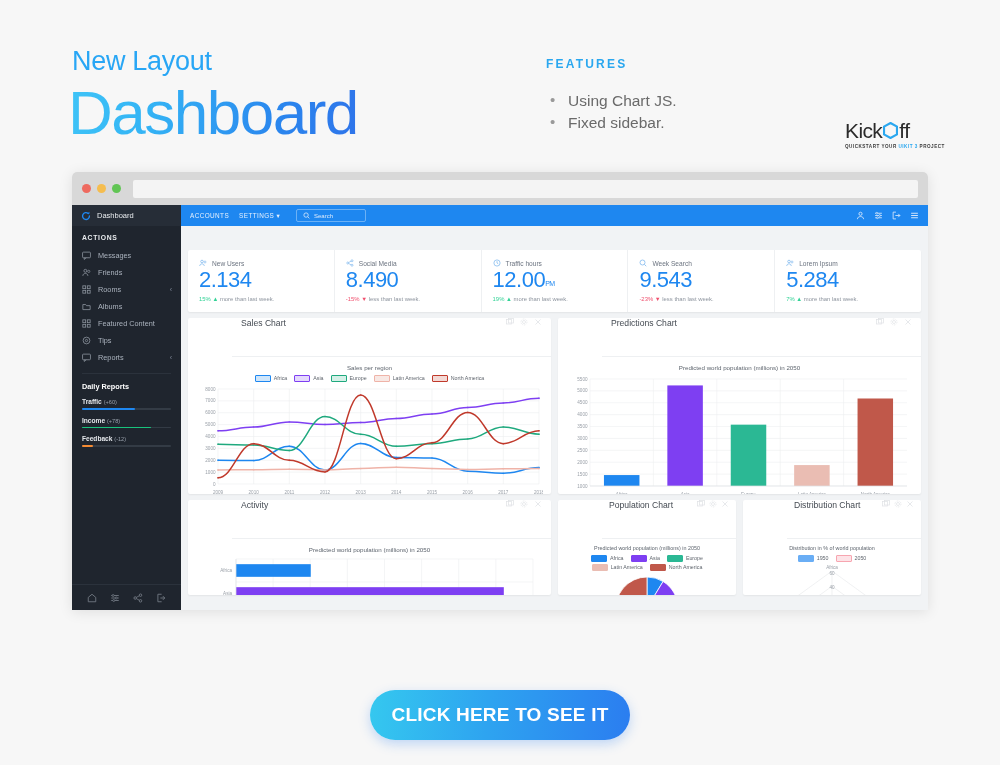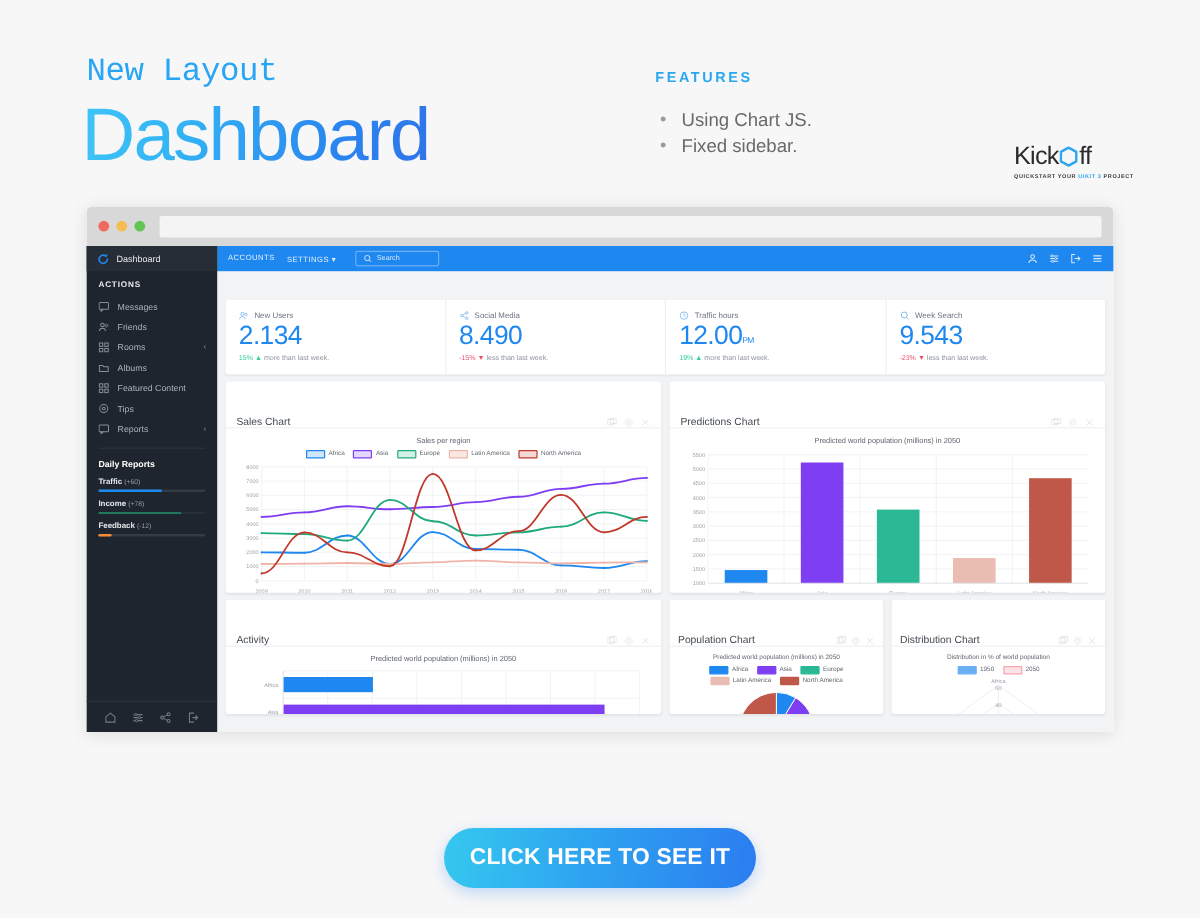--- a/index.html
+++ b/index.html
@@ -8,21 +8,21 @@
     background: #f7f7f7;
     font-family: "Liberation Sans", sans-serif;
     overflow: hidden;
     position: relative;
   }
 
   
   .hero { position: absolute; left: 0; top: 0; width: 1000px; height: 170px; }
   .hero-eyebrow {
     position: absolute; left: 72px; top: 46px;
-    font-size: 27px; color: #28a6f5; font-weight: 400; letter-spacing: -0.3px; font-family: Liberation Mono, monospace;
+    font-size: 27px; color: #28a6f5; font-weight: 400; letter-spacing: -0.3px;
   }
   .hero-title {
     position: absolute; left: 68px; top: 82px;
     font-size: 62px; font-weight: 400; letter-spacing: -1.5px; line-height: 1;
     background: linear-gradient(100deg, #3fc4f7 0%, #34b4f5 28%, #2a86ee 72%, #2f74ea 100%);
     -webkit-background-clip: text; background-clip: text;
     -webkit-text-fill-color: transparent; color: #2a86ee;
   }
   .features-head {
     position: absolute; left: 546px; top: 57px;
@@ -152,21 +152,21 @@
 
   
   .panels { flex: 1; padding: 6px 7px 0; display: flex; flex-direction: column; gap: 6px; overflow: hidden; }
   .prow { display: flex; gap: 7px; }
   .panel {
     background: #fff; border-radius: 2px; box-shadow: 0 1px 2px rgba(0,0,0,0.06);
     display: flex; flex-direction: column; overflow: hidden;
   }
   .p-head {
     height: 39px; border-bottom: 1px solid #eef0f2; display: flex;
-    align-items: flex-end; padding: 0 9px; flex-shrink: 0;
+    align-items: flex-start; padding: 0 9px; flex-shrink: 0; margin-left: 44px;
   }
   .p-title { font-size: 8.6px; color: #444a52; }
   .p-tools { margin-left: auto; display: flex; gap: 6px; align-items: center; }
   .p-tools .ico { width: 8px; height: 8px; opacity: .45; }
   .p-body { flex: 1; padding: 7px 8px 4px; position: relative; overflow: hidden; }
   .c-title { text-align: center; font-size: 6.2px; color: #5e656e; margin-bottom: 4px; }
 
   .legend { display: flex; justify-content: center; gap: 7px; flex-wrap: wrap; margin-bottom: 3px; }
   .lg { display: flex; align-items: center; gap: 3px; }
   .lg-sw { width: 16px; height: 7px; border-width: 1.4px; border-style: solid; border-radius: 1px; }
@@ -413,20 +413,32 @@
             <svg class="ico" viewBox="0 0 16 16">
                 <circle cx="7" cy="7" r="5" fill="none" stroke="#7fb8ee" stroke-width="1.6"></circle>
                 <path d="M10.8 10.8 L14.5 14.5" stroke="#7fb8ee" stroke-width="1.6"></path>
               </svg>
             <span class="stat-t">Week Search</span>
           </div>
           <div class="stat-v"><span>9.543</span><sup></sup></div>
           <div class="stat-f"><span class="down">-23%</span> <span class="down">▼</span> <span>less than last week.</span></div>
         </div>
 
+        <div class="stat">
+          <div class="stat-h">
+            <svg class="ico" viewBox="0 0 16 16">
+                <circle cx="6" cy="5" r="2.6" fill="none" stroke="#7fb8ee" stroke-width="1.5"></circle>
+                <path d="M1.5 14c0-2.8 2-4.3 4.5-4.3s4.5 1.5 4.5 4.3" fill="none" stroke="#7fb8ee" stroke-width="1.5"></path>
+                <circle cx="12" cy="6" r="2" fill="none" stroke="#7fb8ee" stroke-width="1.3"></circle>
+              </svg>
+            <span class="stat-t">Lorem Ipsum</span>
+          </div>
+          <div class="stat-v"><span>5.284</span><sup></sup></div>
+          <div class="stat-f"><span class="up">7%</span> <span class="up">▲</span> <span>more than last week.</span></div>
+        </div>
       </div>
 
       <div class="panels">
 
         <div class="prow">
 
           <div class="panel" style="width:363px;height:176px">
             <div class="p-head">
               <span class="p-title">Sales Chart</span>
               <div class="p-tools">

